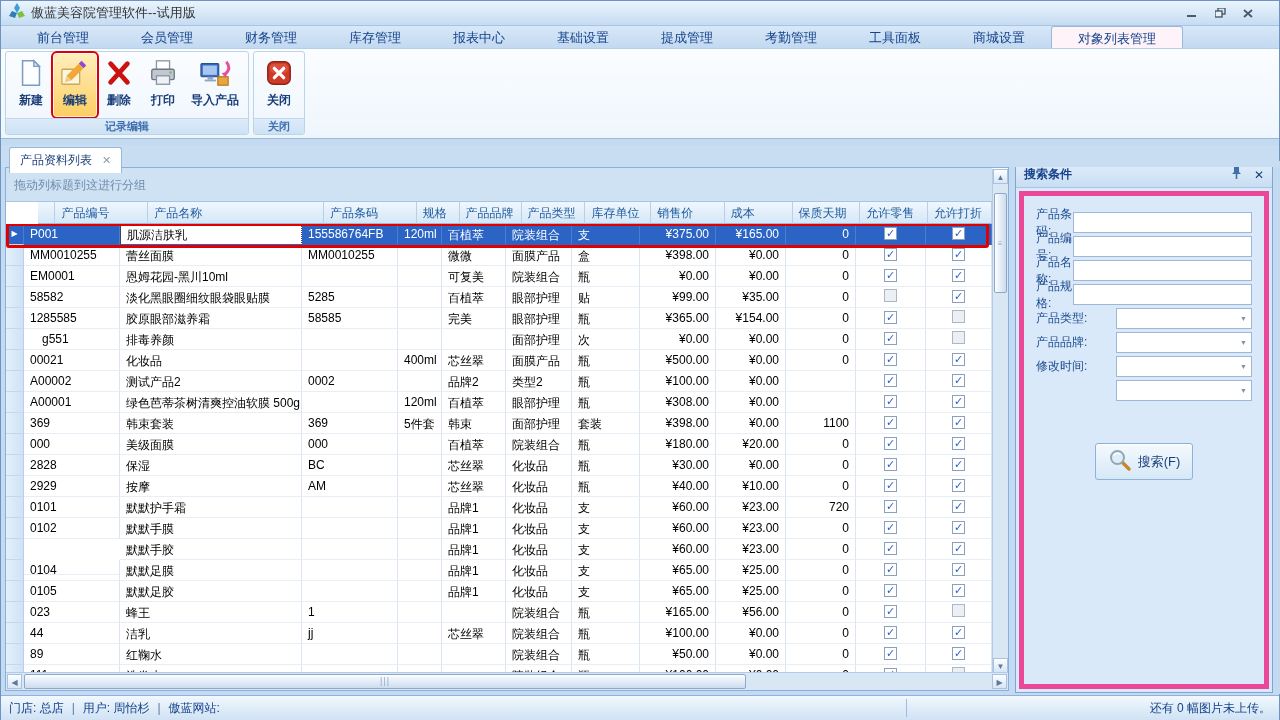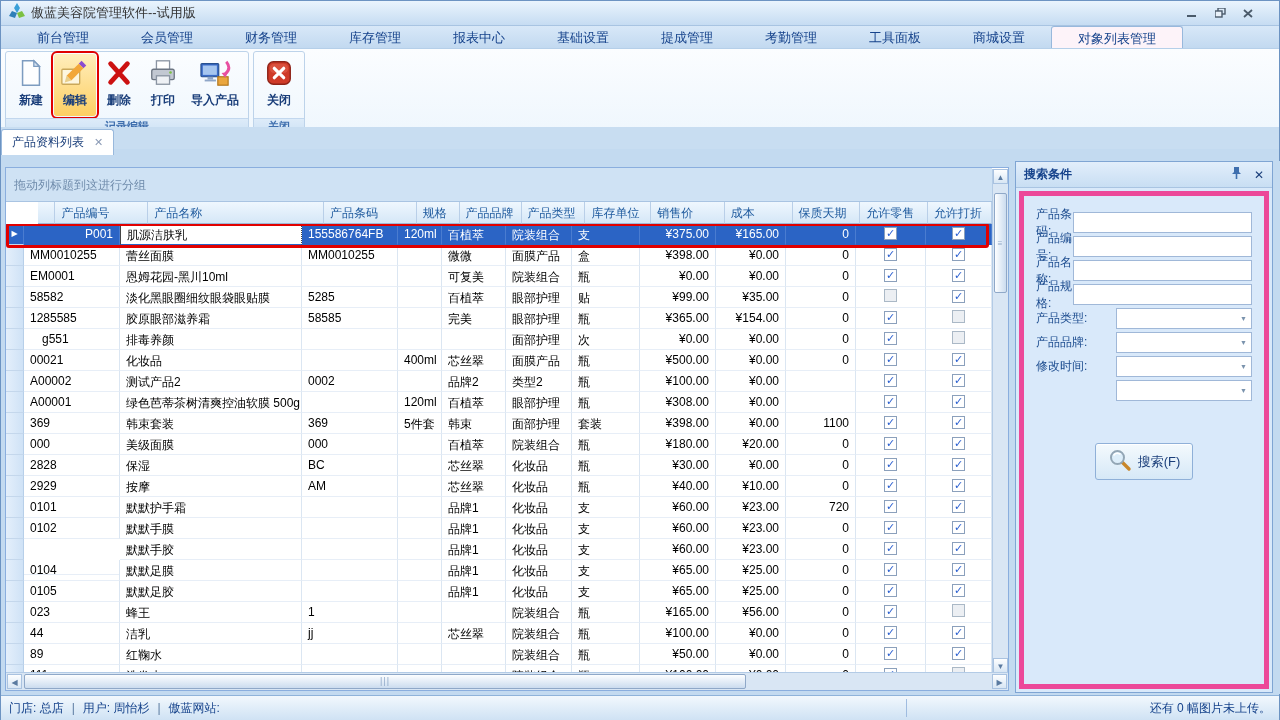--- a/index.html
+++ b/index.html
@@ -35,22 +35,22 @@
     font-size:11px; text-align:center; line-height:15px; border-radius:0 0 2px 2px;
     border-top:1px solid #c2d7ee; }
   .tbtn { width:42px; height:62px; display:flex; flex-direction:column; align-items:center;
     justify-content:flex-start; padding-top:3px; border-radius:3px; cursor:default; }
   .tbtn.wide { width:58px; }
   .tbtn.hl { background:linear-gradient(#ffeebc,#fdcf62); outline:2px solid #e00000; outline-offset:1px; }
   .ticon { width:32px; height:32px; display:flex; align-items:center; justify-content:center; }
   .tlabel { font-size:12px; color:#1a3e7a; margin-top:3px; white-space:nowrap; }
 
   
-  .doctabs { position:absolute; top:126px; left:0; width:1278px; height:22px;
-    background:#c8ddf1; padding-left:0; z-index:3; }
+  .doctabs { position:absolute; top:144px; left:0; width:1278px; height:22px;
+    background:#c8ddf1; padding-left:8px; z-index:3; }
   .doctab { display:inline-flex; align-items:center; height:26px; margin-top:2px;
     background:#ffffff; border:1px solid #98b8dc; border-bottom:none; border-radius:3px 3px 0 0;
     padding:0 10px; font-size:12px; color:#1a3e7a; position:relative; z-index:4; }
   .doctab-x { color:#8a9ab5; font-weight:bold; font-size:11px; margin-left:10px; cursor:default; }
 
   
   .main { position:absolute; top:160px; left:0; width:1280px; height:533px; background:#c3daf0; }
 
   .gridpanel { position:absolute; left:4px; top:6px; width:1004px; height:524px;
     background:#fff; border:1px solid #8aaede; }
@@ -275,21 +275,21 @@
             <div class="hcell" style="width: 68px;">库存单位</div>
             <div class="hcell" style="width: 76px;">销售价</div>
             <div class="hcell" style="width: 70px;">成本</div>
             <div class="hcell" style="width: 70px;">保质天期</div>
             <div class="hcell" style="width: 70px;">允许零售</div>
             <div class="hcell" style="width: 66px;">允许打折</div>
           </div>
         <div class="gbody" id="grid-body">
             <div class="grow sel">
               <div class="ind" style="width: 18px;">▶</div>
-              <div class="gcell" style="width: 96px; text-align: right;">P001</div>
+              <div class="gcell" style="width: 96px;">P001</div>
               <div class="gcell editcell" style="width: 182px;">肌源洁肤乳</div>
               <div class="gcell" style="width: 96px;">155586764FB</div>
               <div class="gcell" style="width: 44px;">120ml</div>
               <div class="gcell" style="width: 64px;">百植萃</div>
               <div class="gcell" style="width: 66px;">院装组合</div>
               <div class="gcell" style="width: 68px;">支</div>
               <div class="gcell num" style="width: 76px;">¥375.00</div>
               <div class="gcell num" style="width: 70px;">¥165.00</div>
               <div class="gcell num" style="width: 70px;">0</div>
               <div class="gcell ctr" style="width: 70px;"><span class="cb">✓</span></div>

